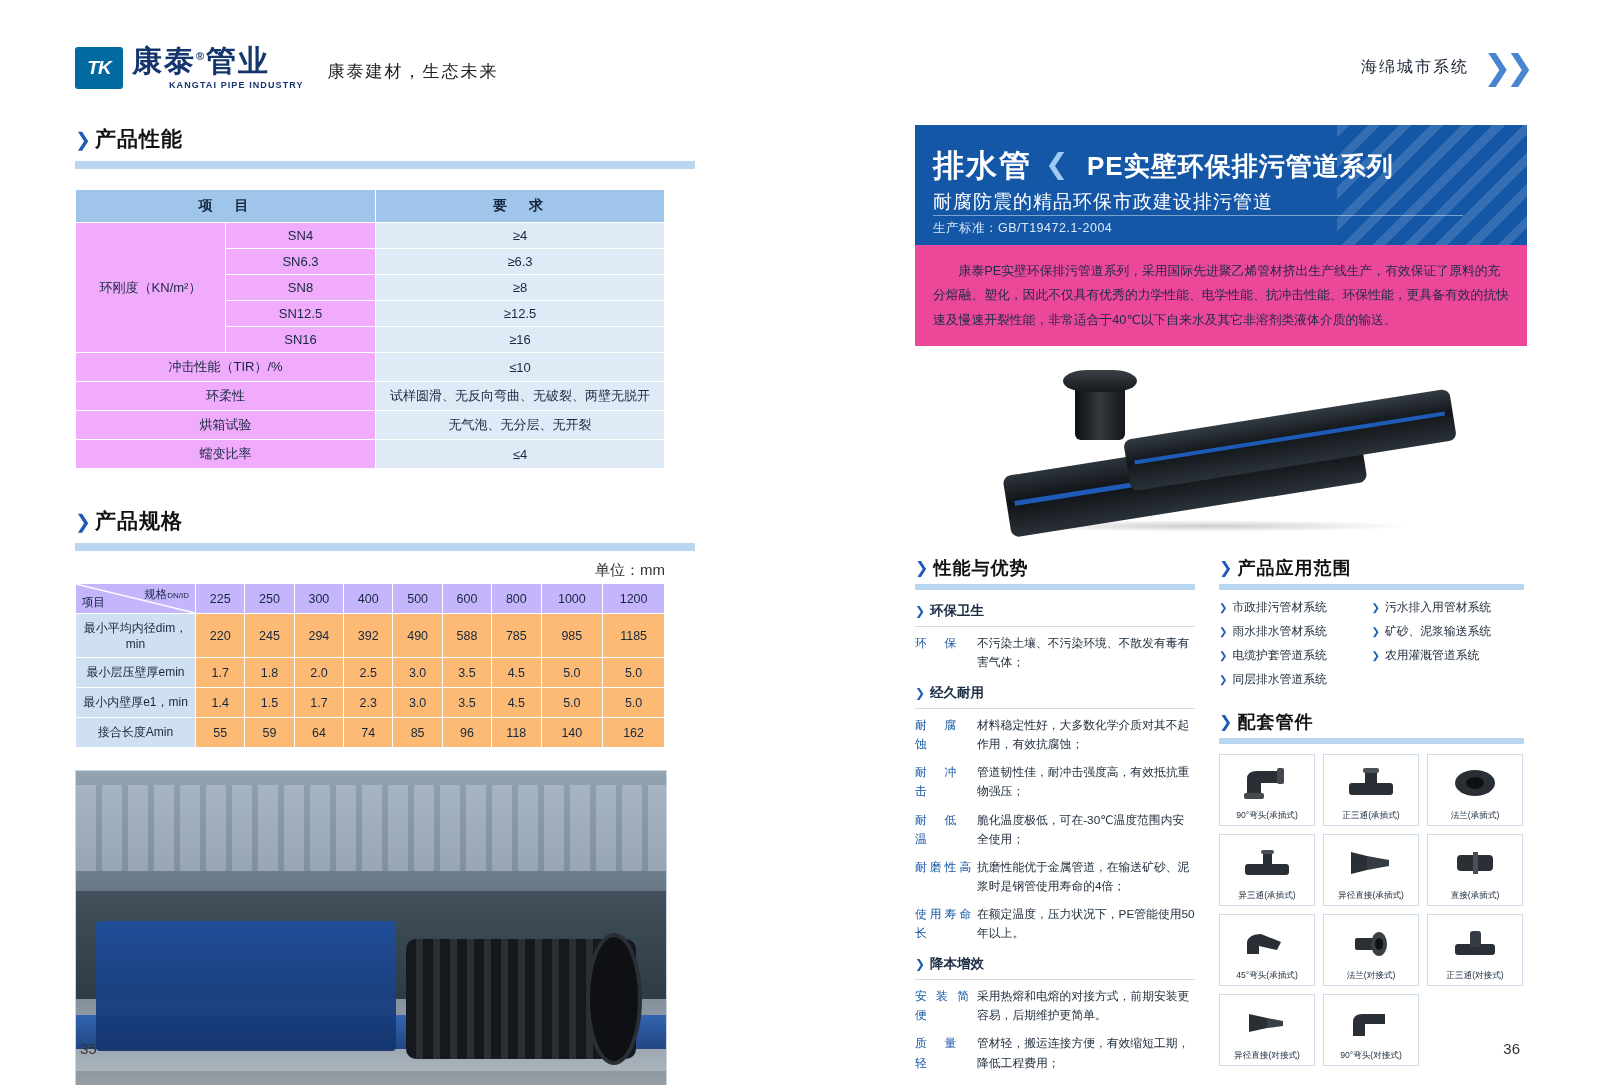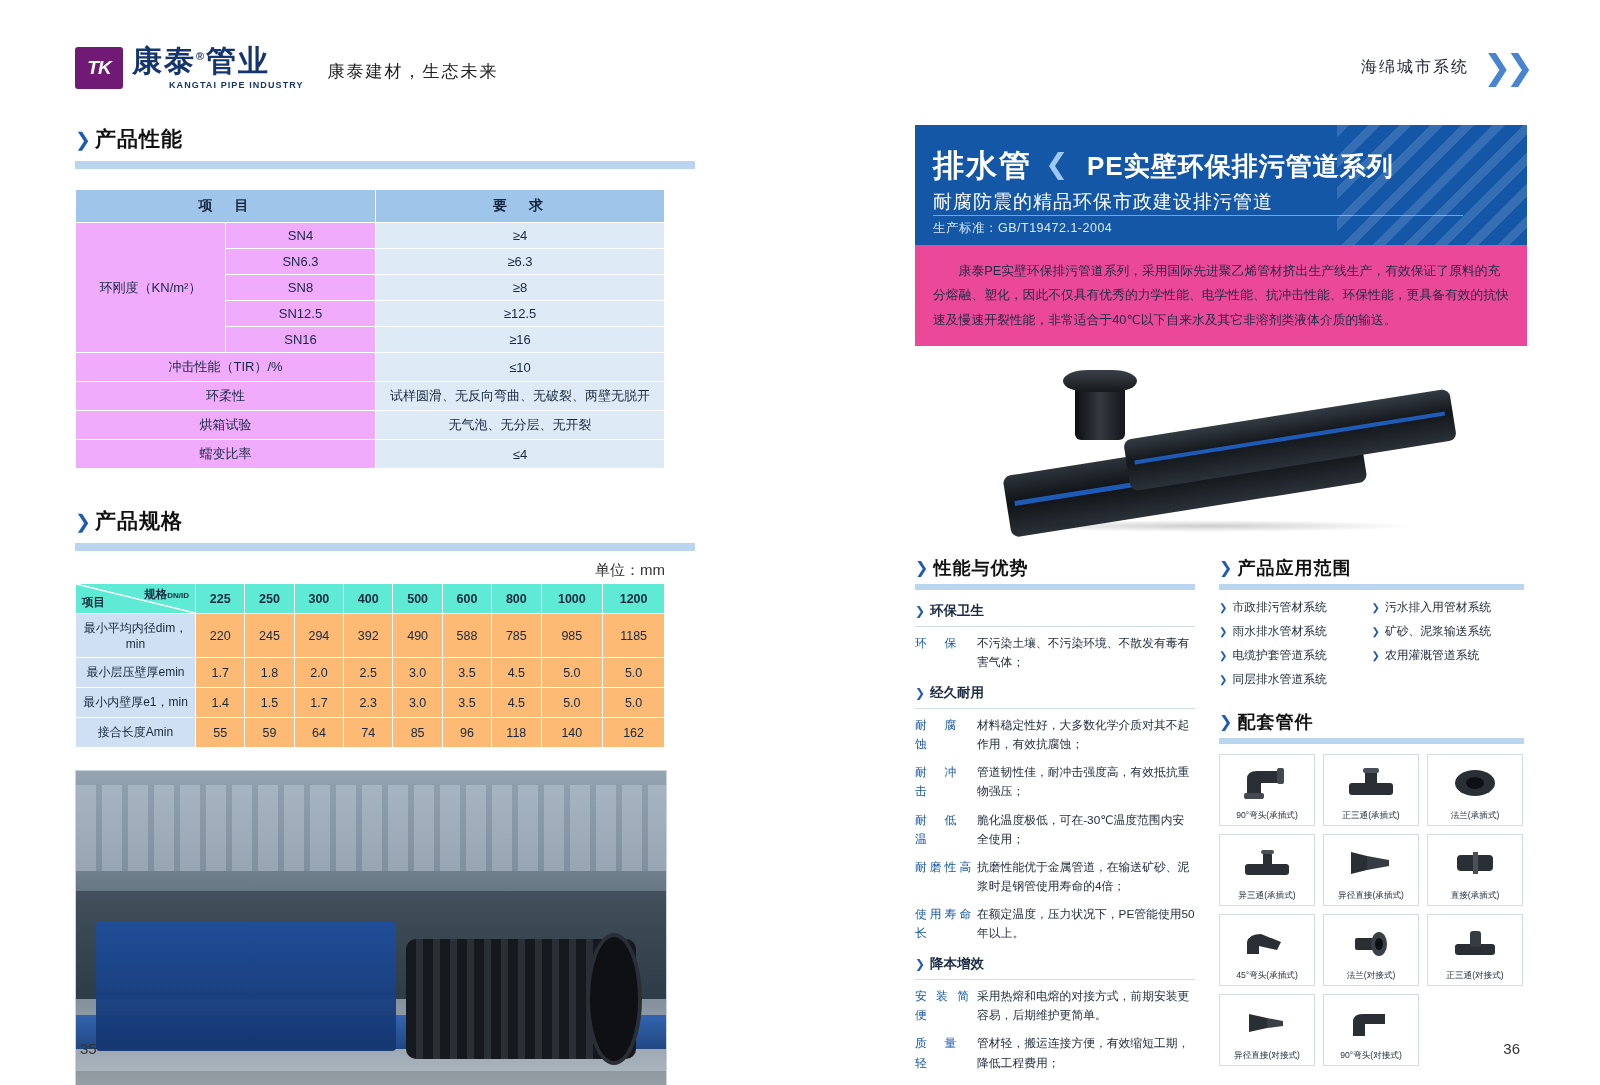--- a/index.html
+++ b/index.html
@@ -11,21 +11,21 @@
     color:#1a1a1a;
     position:relative;
     overflow:hidden;
   }
   .page { position:relative; width:1600px; height:1085px; }
 
   
   .header { position:absolute; left:0; top:0; width:1600px; height:112px; }
   .logo-wrap { position:absolute; left:75px; top:46px; display:flex; align-items:center; }
   .logo-mark {
-    width:48px; height:42px; background:#701a75; border-radius:3px;
+    width:48px; height:42px; background:#0369a1; border-radius:3px;
     display:flex; align-items:center; justify-content:center;
     color:#fff; font-weight:bold; font-size:19px; letter-spacing:-1px;
     font-style:italic;
   }
   .logo-text { margin-left:9px; }
   .logo-cn { font-size:30px; font-weight:bold; color:#14356e; letter-spacing:2px; line-height:1; }
   .logo-cn sup { font-size:11px; vertical-align:super; }
   .logo-en { font-size:9px; color:#14356e; letter-spacing:1.1px; margin-top:4px; font-weight:bold;padding-left:37px; }
   .slogan { margin-left:24px; font-size:17px; color:#222; letter-spacing:2px; align-self:center; padding-top:6px;}
   .header-right { position:absolute; right:72px; top:56px; display:flex; align-items:center; }
@@ -48,21 +48,21 @@
   .perf-table thead th { background:#9fc6ea; font-weight:bold; font-size:14px; letter-spacing:4px; padding:7px 4px; }
   .perf-table tbody td { background:#dfeaf7; }
   .perf-table tbody td.lbl { background:#f0abfc; }
   .perf-table tbody tr td:first-child { width:150px; }
 
   .spec-block { margin-top:38px; }
   .unit-note { text-align:right; width:590px; font-size:15px; color:#333; margin:10px 0 3px 0; }
   .spec-table { width:590px; }
   .spec-table td { border:1px solid #ffffff; padding:6px 3px; text-align:center; font-size:12.5px; color:#16283f; background:#fdba74; }
   .spec-table td.rowhead { background:#cfe0f2; width:120px; font-size:12px; }
-  .spec-table tr:first-child td { background:#5eead4; font-weight:bold; }
+  .spec-table tr:first-child td { background:#c4b5fd; font-weight:normal; }
   .corner-cell { position:relative; height:30px; }
   .corner-cell .tl { position:absolute; left:6px; bottom:3px; font-size:11.5px; }
   .corner-cell .br { position:absolute; right:6px; top:3px; font-size:11.5px; }
   .corner-cell .br small { font-size:8px; }
   .corner-cell .diag { position:absolute; left:0; top:0; width:100%; height:100%; }
 
   .photo {
     margin-top:22px; width:592px; height:320px;
     background:linear-gradient(180deg,#6e7e8d 0%,#54636f 18%,#3d4b57 45%,#2b3a45 75%,#22303a 100%);
     position:relative; overflow:hidden; border:1px solid #c9d4de;

